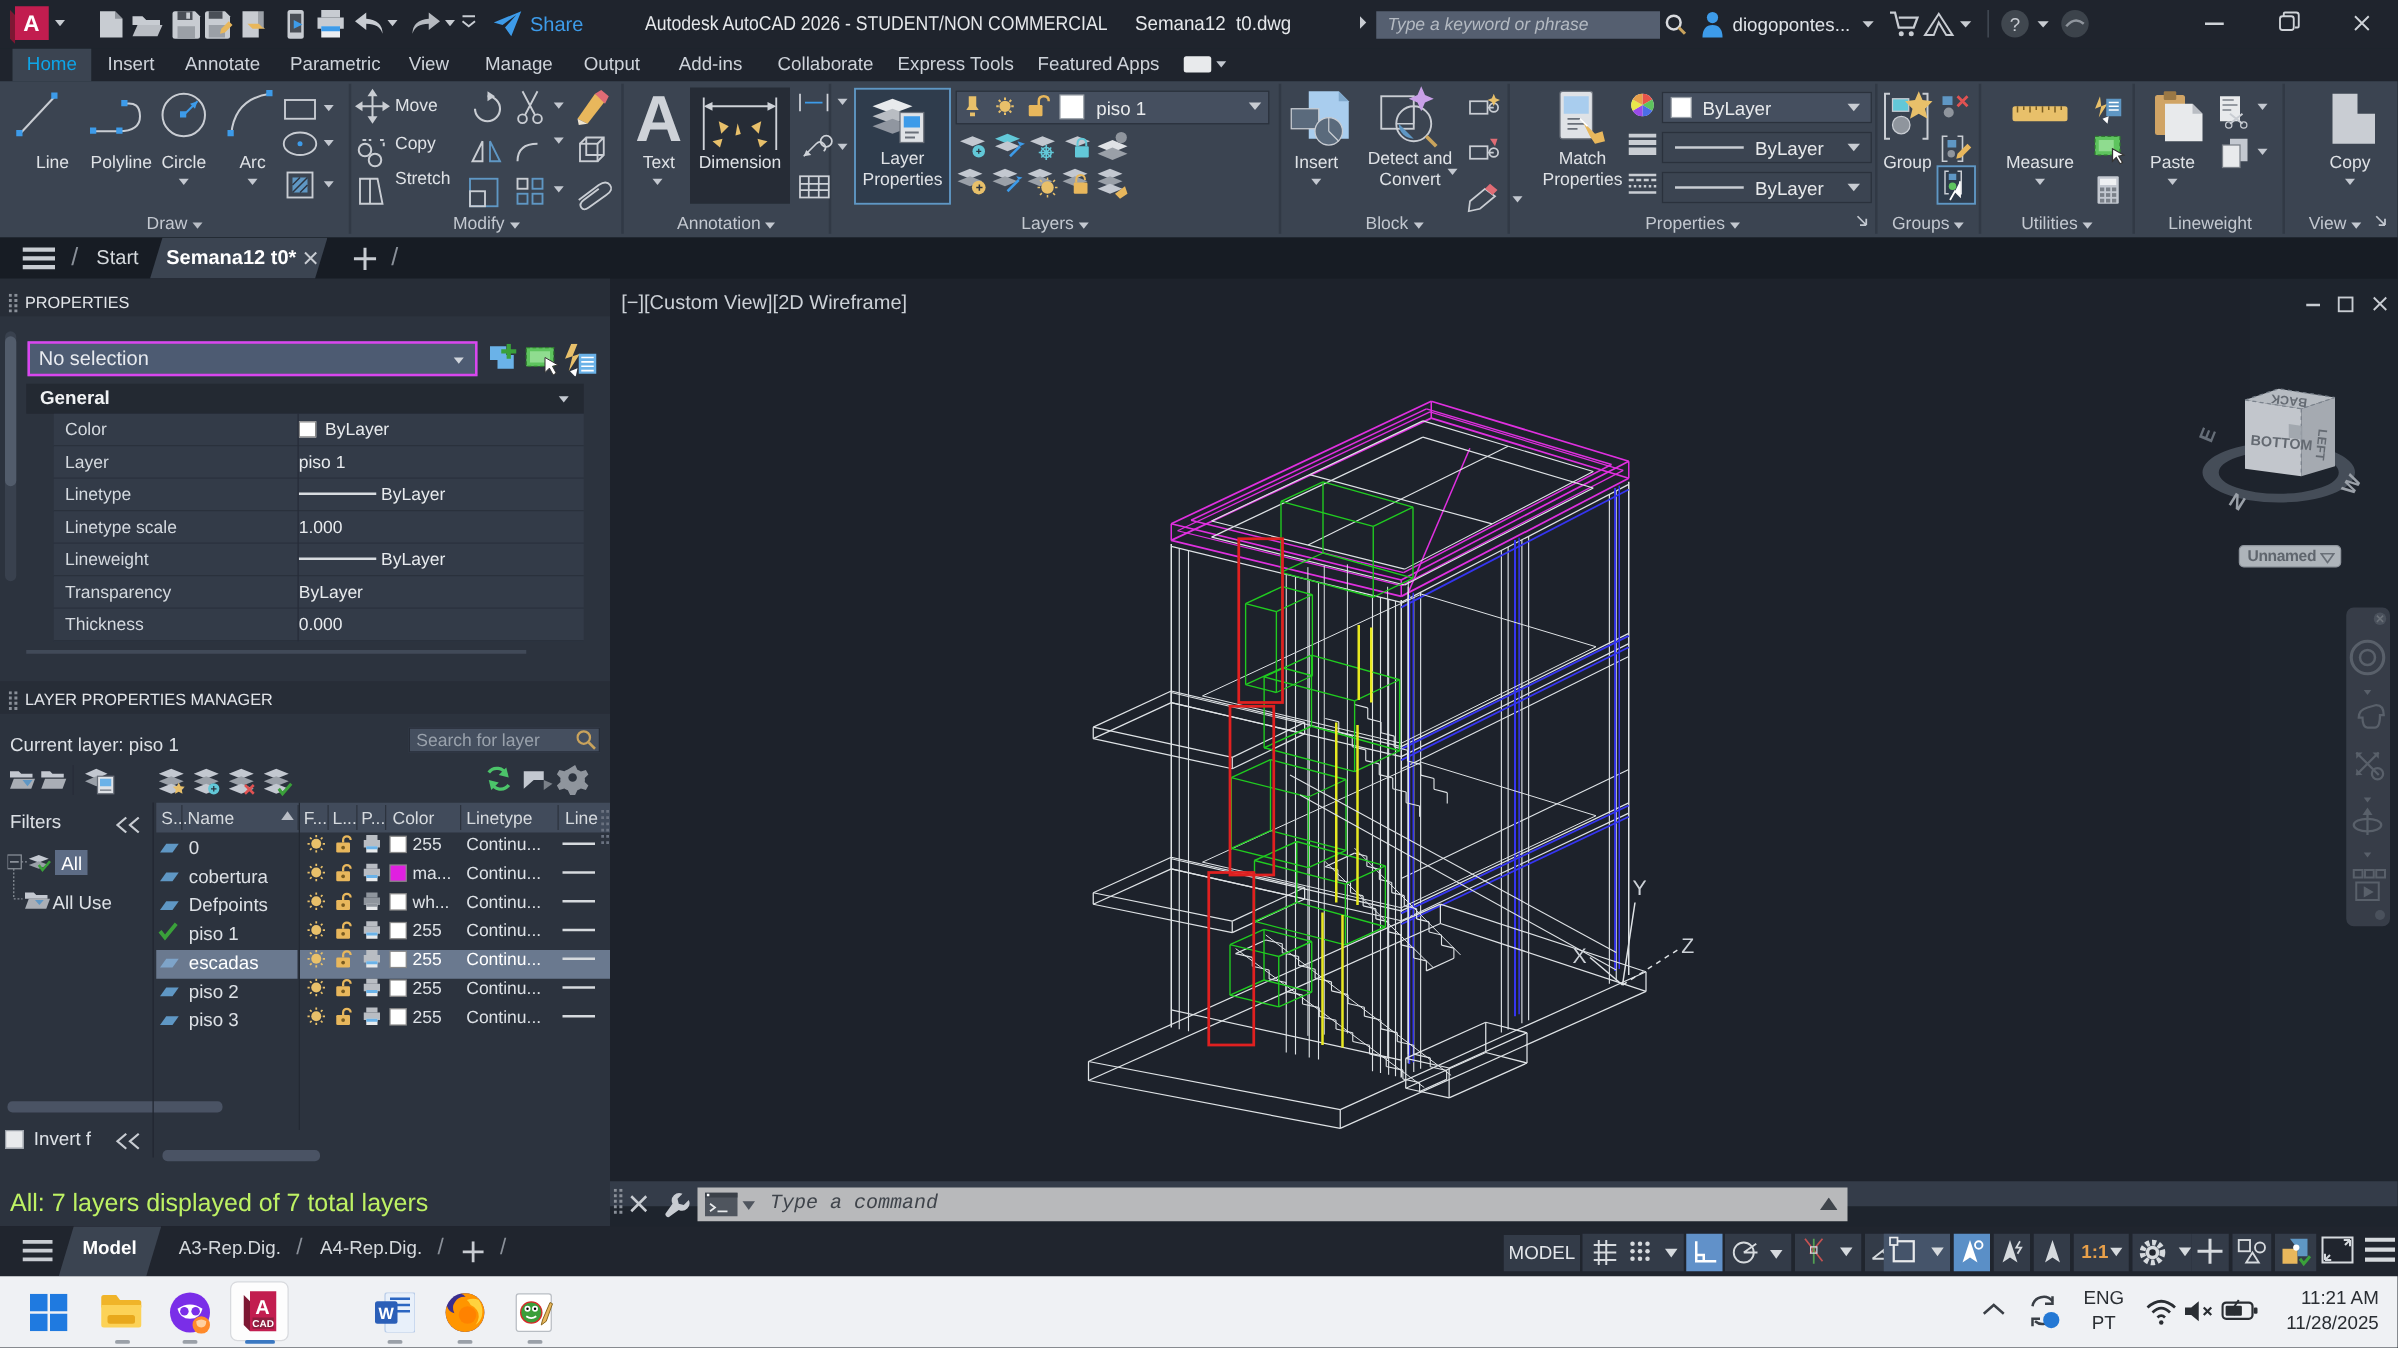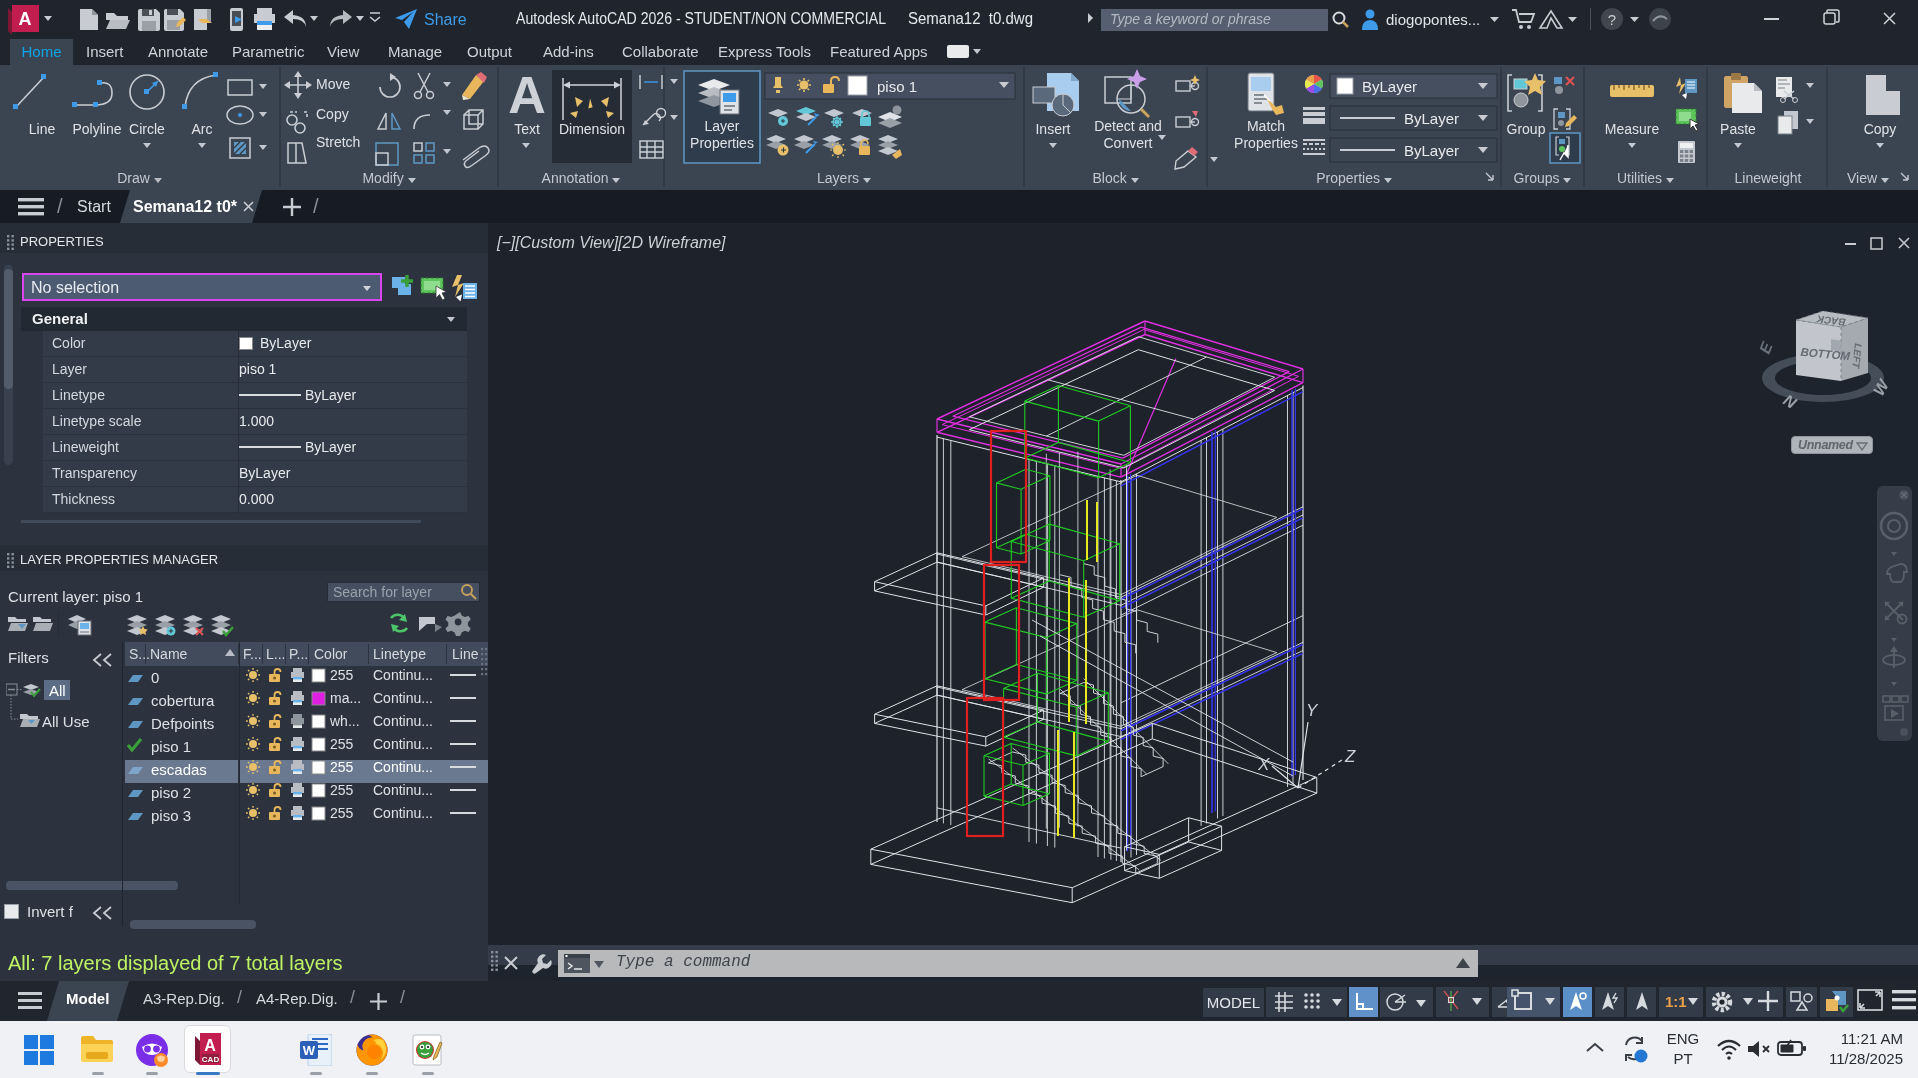--- a/index.html
+++ b/index.html
@@ -15,21 +15,21 @@
 .btnlabel { position:absolute; color:#dfe2e6; font-size:14px; text-align:center; }
 #filetabs { left:0; top:190px; width:1918px; height:33px; background:#171c24; }
 .caret { display:inline-block; width:0; height:0; border-left:4px solid transparent; border-right:4px solid transparent; border-top:5px solid #c3c8d0; }
 
 #leftcol { left:0; top:223px; width:488px; height:758px; background:#2c333e; }
 .palhead { position:absolute; left:0; width:488px; height:19px; color:#e3e6ea; font-size:13px; }
 .prow { position:absolute; left:43px; width:424px; height:26px; background:#333b48; border-bottom:1px solid #2a313c; color:#d4d9df; font-size:14px; }
 .prow .lab { position:absolute; left:9px; top:4px; }
 .prow .val { position:absolute; left:196px; top:4px; color:#e8ebee; }
 
-#canvas { left:488px; top:223px; width:1312px; height:722px; background:#1d222b;font-style:italic; }
+#canvas { left:488px; top:223px; width:1312px; height:722px; background:#1d222b; }
 
 #cmdrow { left:488px; top:945px; width:1430px; height:20px; background:#343c49; }
 #statusbar { left:0; top:981px; width:1918px; height:40px; background:#20252e; }
 .sbtn { position:absolute; top:6px; height:30px; background:#333b48; }
 #taskbar { left:0; top:1021px; width:1918px; height:57px; background:#eff1f4; }
 .tbind { position:absolute; bottom:3px; height:3px; border-radius:2px; background:#9aa0a8; }
 </style></head>
 <body>
 
 <div id="titlebar" class="abs">

